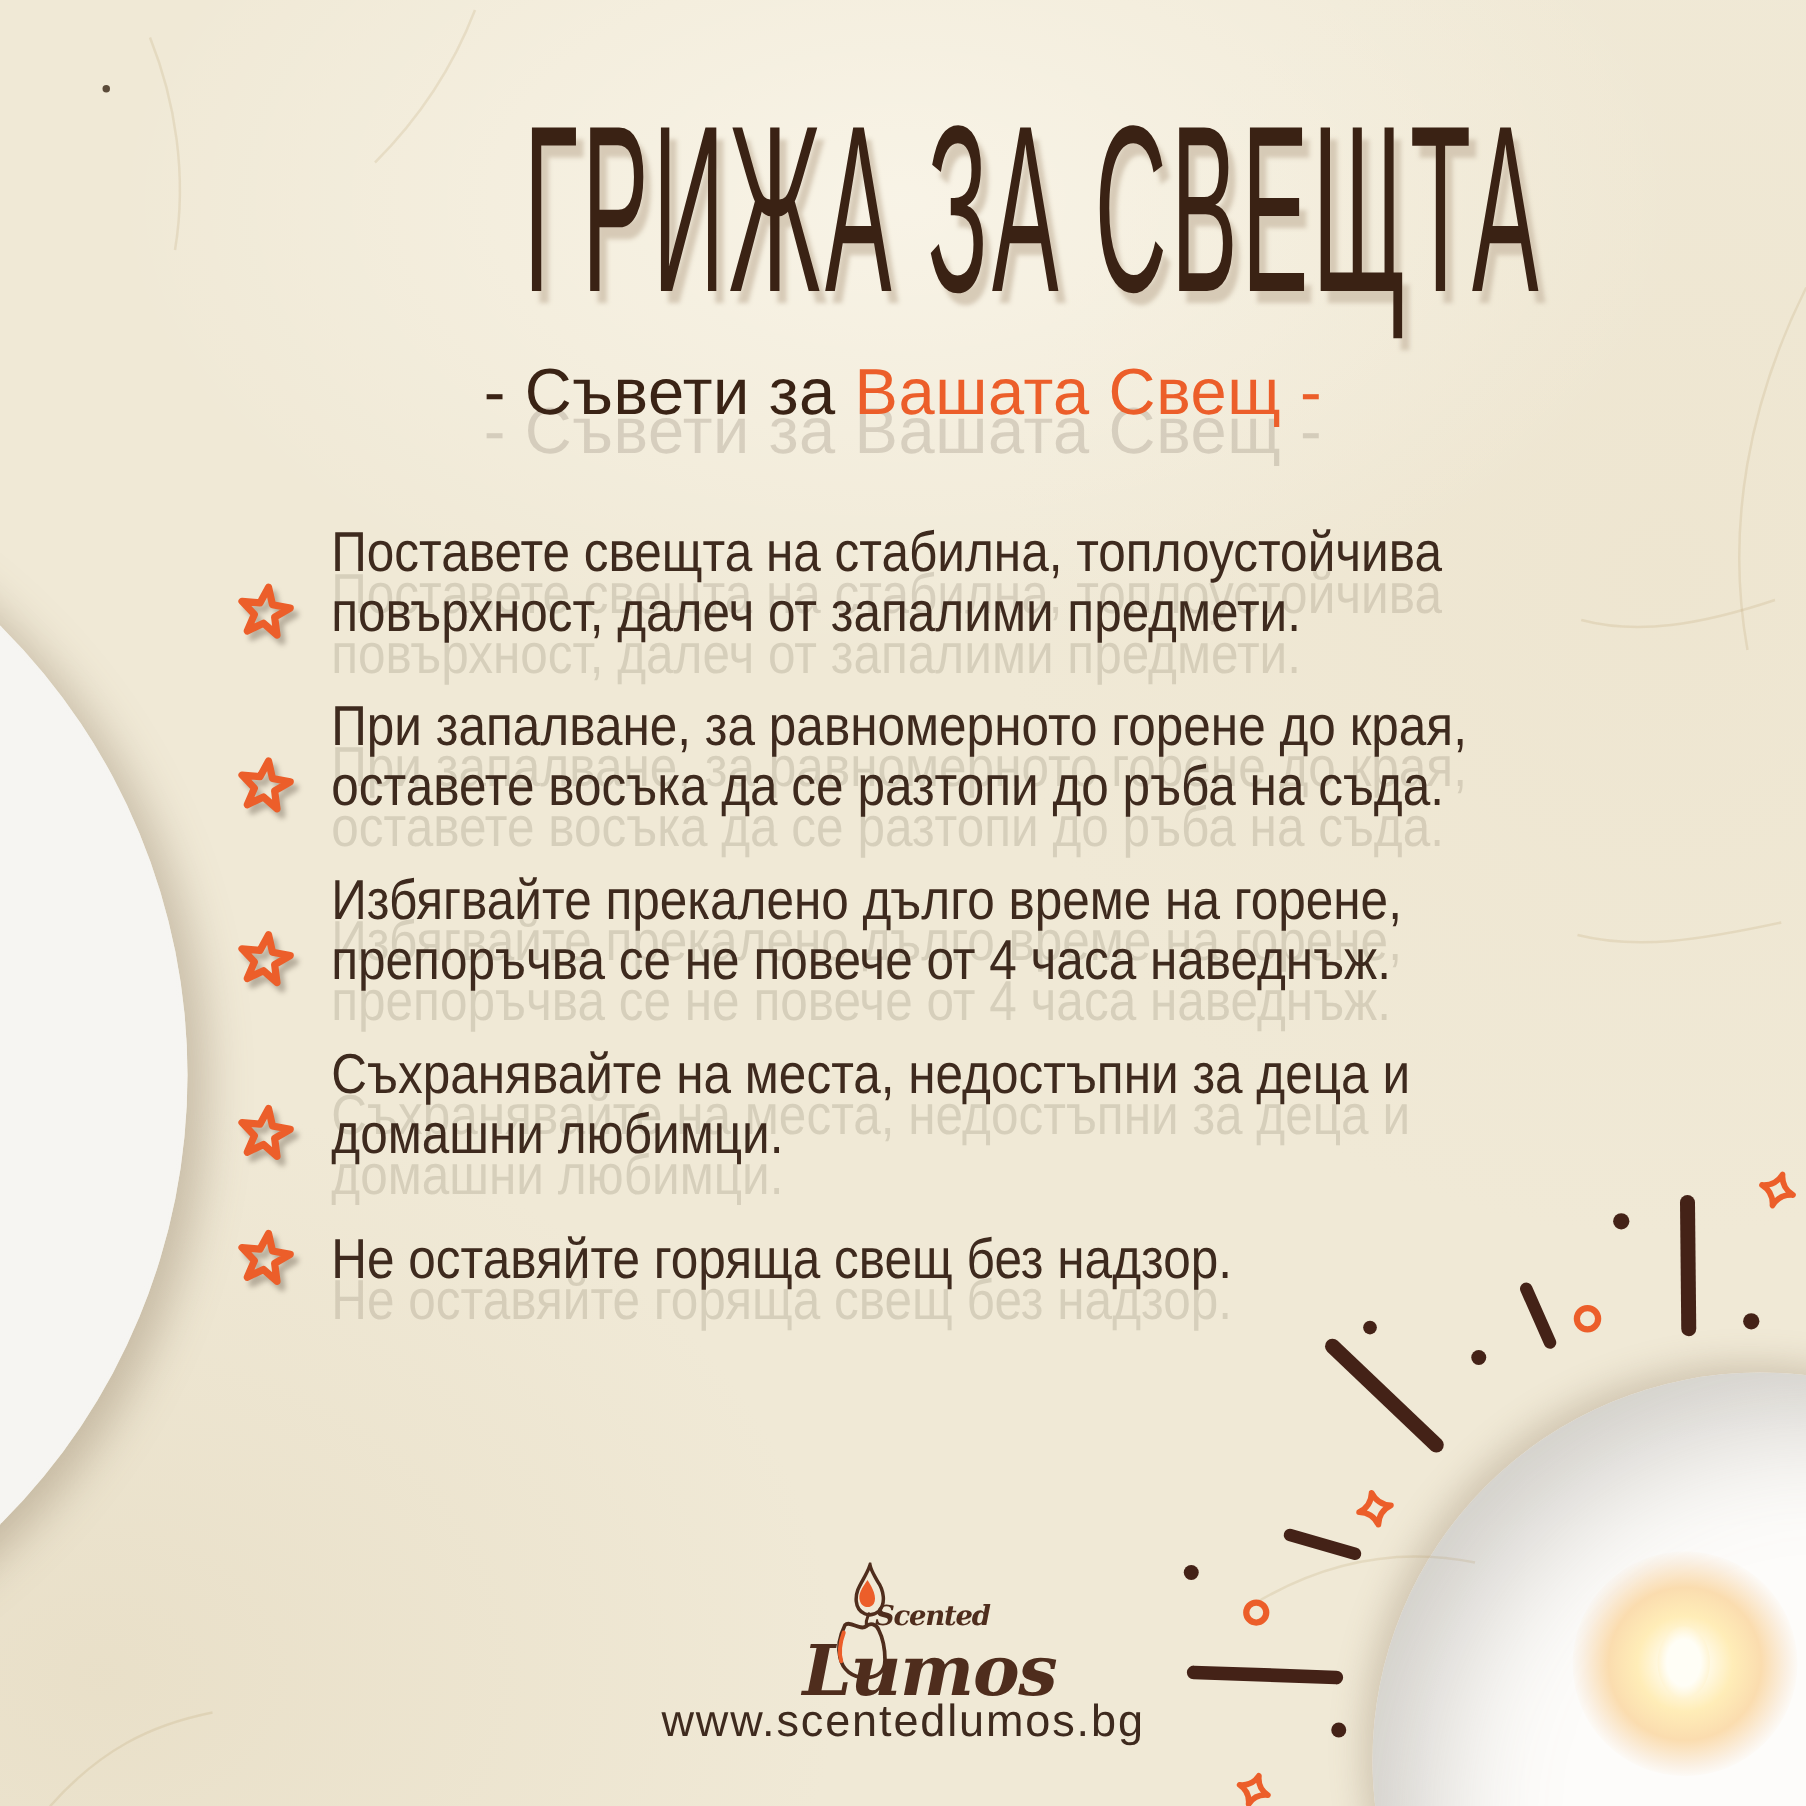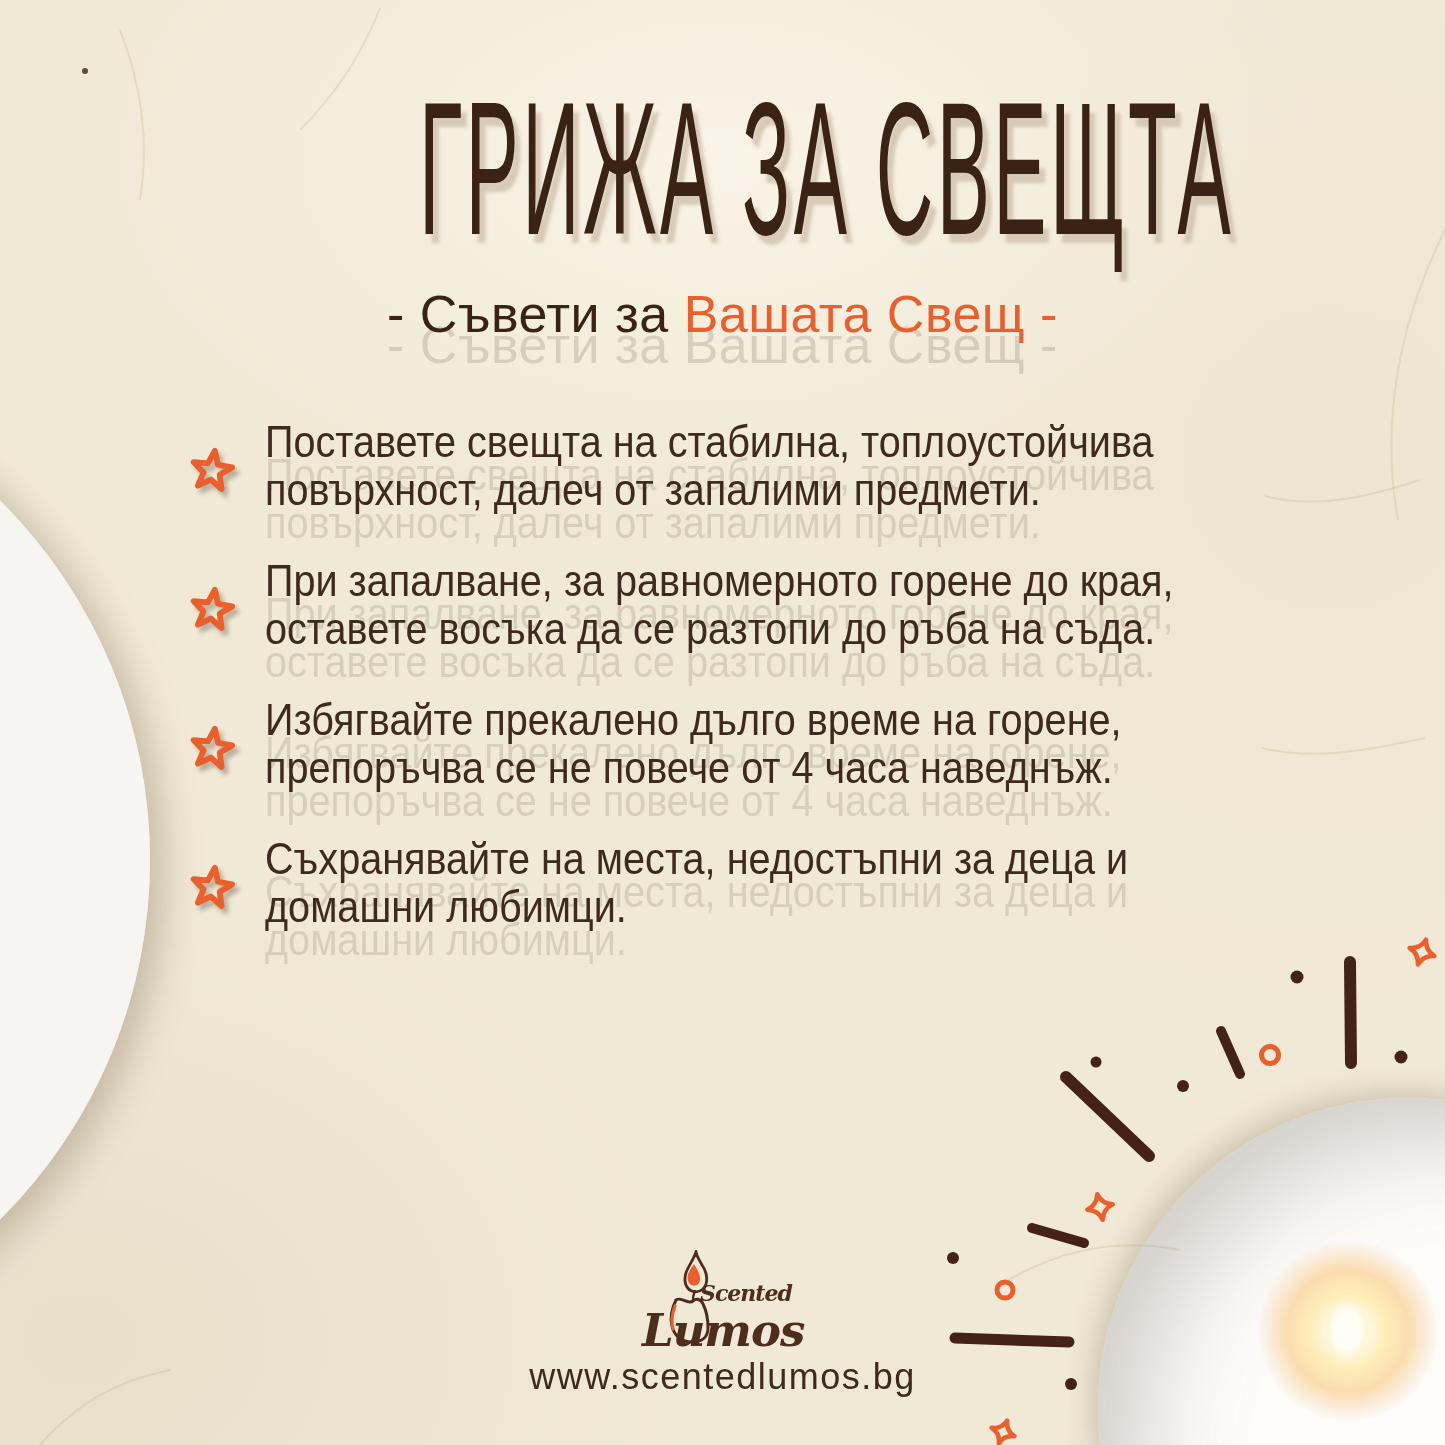--- a/index.html
+++ b/index.html
@@ -67,40 +67,40 @@
   }
   .subtitle {
     position: absolute; left: 0; right: 0; top: 288px; z-index: 3;
     text-align: center; font-size: 52px; line-height: 52px;
     letter-spacing: 0.5px; white-space: nowrap;
   }
   .subtitle .plain { color: #3a2315; text-shadow: 0 31px 0 rgba(102,86,68,0.20); }
   .subtitle .accent { color: #ec5e2a; text-shadow: 0 31px 0 rgba(102,86,68,0.20); }
 
   .tips { position: absolute; left: 188px; top: 418px; z-index: 3; }
-  .tip { display: flex; align-items: center; margin-bottom: 43px; }
+  .tip { display: flex; align-items: flex-end; margin-bottom: 43px; }
   .star { flex: 0 0 48px; width: 48px; height: 48px; margin-top: 9px; margin-right: 29px; }
   .star svg { filter: drop-shadow(4px 5px 2px rgba(100,88,72,0.40)); }
   .tip-text { transform: scaleX(0.88); transform-origin: 0 0; }
   .tip-line {
     font-size: 45px; line-height: 48px; color: #3e2a1e;
     white-space: nowrap; letter-spacing: 0;
     text-shadow: 0 33px 0 rgba(102,86,68,0.18);
   }
 
   
   .logo { position: absolute; left: 722px; top: 1248px; width: 0; height: 100px; z-index: 3; }
   .logo-icon { position: absolute; left: -56px; top: 2px; }
   .logo-scented, .logo-lumos {
     position: absolute; font-family: "DejaVu Serif", serif;
     font-style: italic; font-weight: bold; color: #4f2d1d;
     letter-spacing: -1px; white-space: nowrap;
   }
   .logo-scented { left: -22px; top: 32px; font-size: 22px; }
-  .logo-lumos  { left: -80px; top: 56px; font-size: 45px; }
+  .logo-lumos  { left: -80px; top: 56px; font-size: 56px; }
 
   .website {
     position: absolute; left: 0; right: 0; top: 1356px; z-index: 3;
     text-align: center; font-size: 36px; letter-spacing: 1.5px;
     color: #3e2a1e;
   }
 </style>
 </head>
 <body>
 
@@ -202,20 +202,30 @@
         <svg width="48" height="48" viewBox="-27 -27 54 54">
           <polygon points="0,-23 5.7,-7.9 21.9,-7.1 9.2,3 13.5,18.6 0,9.7 -13.5,18.6 -9.2,3 -21.9,-7.1 -5.7,-7.9" fill="none" stroke="#ec5e2a" stroke-width="6.5" stroke-linejoin="round" transform="rotate(8)"></polygon>
         </svg>
       </span>
       <div class="tip-text">
           <div class="tip-line">Съхранявайте на места, недостъпни за деца и</div>
           <div class="tip-line">домашни любимци.</div>
         </div>
     </div>
 
+    <div class="tip">
+      <span class="star">
+        <svg width="48" height="48" viewBox="-27 -27 54 54">
+          <polygon points="0,-23 5.7,-7.9 21.9,-7.1 9.2,3 13.5,18.6 0,9.7 -13.5,18.6 -9.2,3 -21.9,-7.1 -5.7,-7.9" fill="none" stroke="#ec5e2a" stroke-width="6.5" stroke-linejoin="round" transform="rotate(8)"></polygon>
+        </svg>
+      </span>
+      <div class="tip-text">
+          <div class="tip-line">Не оставяйте горяща свещ без надзор.</div>
+        </div>
+    </div>
   </div>
 
   <div class="logo">
     <svg class="logo-icon" width="48" height="96" viewBox="0 0 48 96">
       <path d="M28,14 C24,20 20,25 22,31 C23.5,36 30,37.5 33,33 C36,28 32,20 28,14 Z" fill="#ec5e2a"></path>
       <path d="M30,2 C26,14 18,20 19,31 C20,41 30,45 37,39 C43,33 41,22 36,15 C34,11 31,7 30,2 Z" fill="none" stroke="#4f2d1d" stroke-width="2.8"></path>
       <path d="M10,50 C6,58 4,68 6,76 C8,86 16,92 26,92 C36,92 42,87 42,78 C42,70 40,60 37,54 C35,49 30,48 27,51 C22,55 14,46 10,50 Z" fill="none" stroke="#4f2d1d" stroke-width="3"></path>
       <path d="M9,56 C6,64 5,72 7,79" fill="none" stroke="#ec5e2a" stroke-width="3.2" stroke-linecap="round"></path>
       <path d="M27,51 C26.5,46 28,43.5 29,41" fill="none" stroke="#4f2d1d" stroke-width="2.4" stroke-linecap="round"></path>
     </svg>

